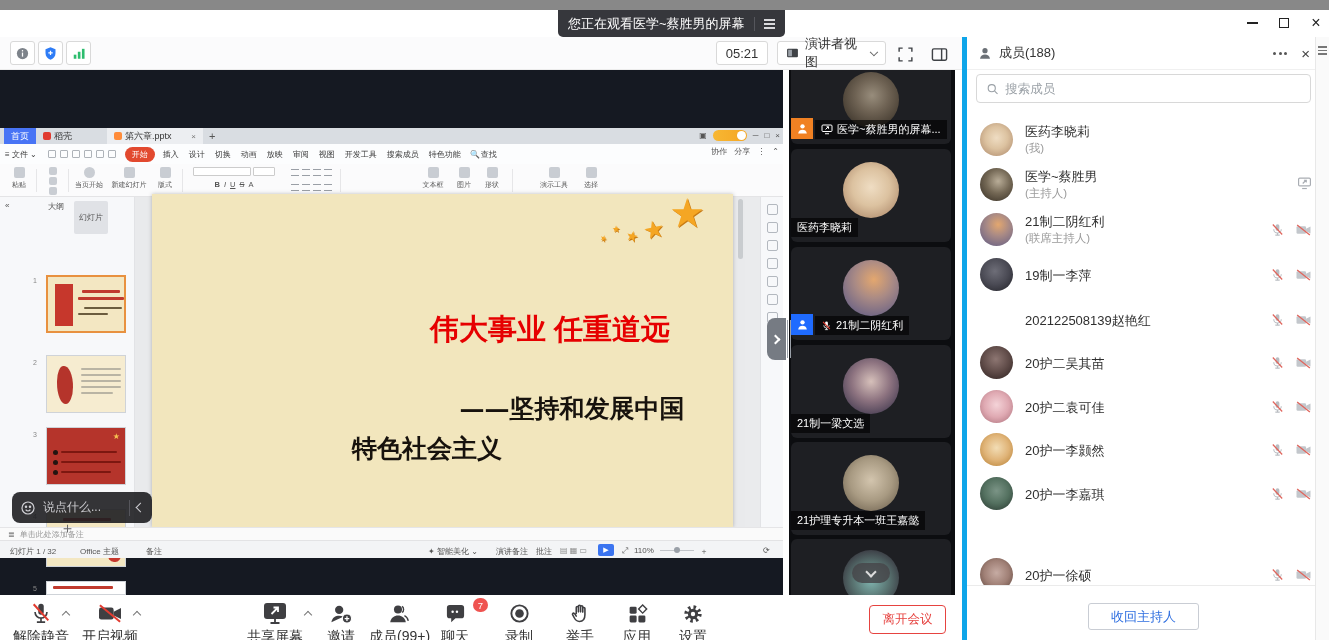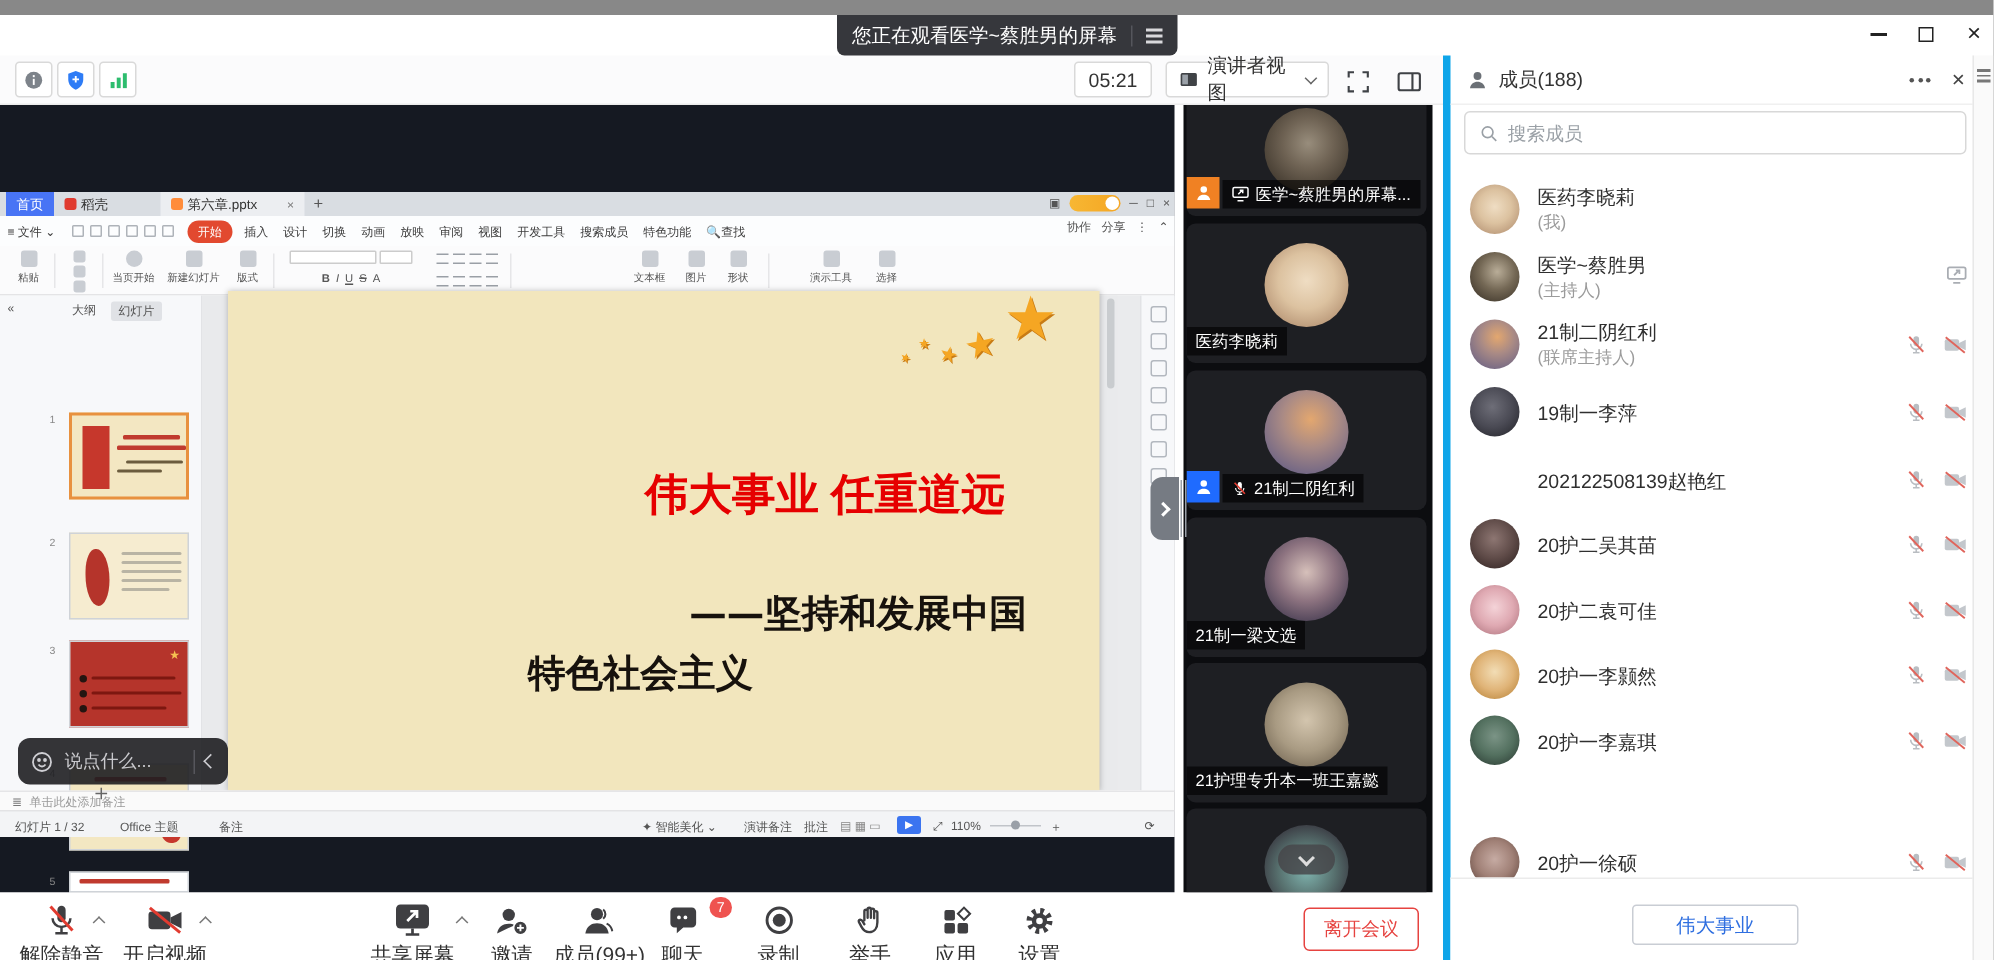--- a/index.html
+++ b/index.html
@@ -60,21 +60,21 @@
   .rsep { position:absolute; top:5px; width:1px; height:23px; background:#e6e6e8; }
   .fontbox { width:58px; height:9px; border:1px solid #ccc; border-radius:1px; background:#fff; display:inline-block; }
   .sizebox { width:22px; height:9px; border:1px solid #ccc; border-radius:1px; background:#fff; display:inline-block; }
   .fmt { display:flex; gap:4px; margin-top:3px; font-size:7.5px; color:#555; justify-content:center; }
   .alrow { display:flex; gap:3px; justify-content:center; }
   .alrow i { width:8px; height:7px; border-top:1px solid #9a9fa6; border-bottom:1px solid #9a9fa6; display:block; margin-top:2px; }
 
   .wps-body { position:absolute; left:0; top:69px; width:783px; height:330px; background:#eaebed; }
   .thumb-panel { position:absolute; left:0; top:0; width:135px; height:330px; background:#f7f8fa; border-right:1px solid #e2e3e6; }
   .tp-tabs { position:absolute; left:0; top:4px; width:135px; font-size:8px; color:#555; }
-  .tp-tab-active { background:#e0e2e6; border-radius:2px; padding:1px 5px; }
+  .tp-tab-active { background:#e0e2e6; border-radius:2px; padding:11px 5px; }
   .th { position:absolute; left:46px; width:80px; height:58px; background:#fff; border:1px solid #cfd3d8; overflow:hidden; }
   .th.active { border:2px solid #e8913f; }
   .th-num { position:absolute; left:33px; font-size:7px; color:#888; }
   .cream { background:#f3e7c2; }
   .redline { background:#c03a2e; height:3px; border-radius:1px; }
   .grayline { background:#b9b4a4; height:2px; border-radius:1px; }
   .canvas { position:absolute; left:135px; top:0; width:610px; height:330px; background:#e9eaec; }
   .slide { position:absolute; left:17px; top:-3px; width:581px; height:333px; background:#f2e6bd; box-shadow:0 0 4px rgba(0,0,0,.25); overflow:hidden; }
   .canvas-scroll { position:absolute; right:2px; top:2px; width:5px; height:60px; background:#c9cccf; border-radius:3px; }
   .right-rail { position:absolute; right:0; top:0; width:23px; height:330px; background:#f7f8fa; border-left:1px solid #e2e3e6; }
@@ -712,21 +712,21 @@
         <svg width="17" height="14" viewBox="0 0 26 22">
             <rect x="2" y="5" width="15" height="12" rx="2" fill="#c3c7cc"></rect>
             <path d="M17 9l7-3.5v11L17 13z" fill="#c3c7cc"></path>
             <path d="M3 3l20 16" stroke="#e0655c" stroke-width="2"></path>
           </svg>
       </div>
     </div>
 
     <div class="m-footer">
       <div class="host-btn">
-        <span>伟大事业</span>
+        <span>收回主持人</span>
       </div>
     </div>
   </div>
 
   <div class="side-rail">
     <span class="rail-hamb">
         <i></i>
         <i></i>
         <i></i>
       </span>

